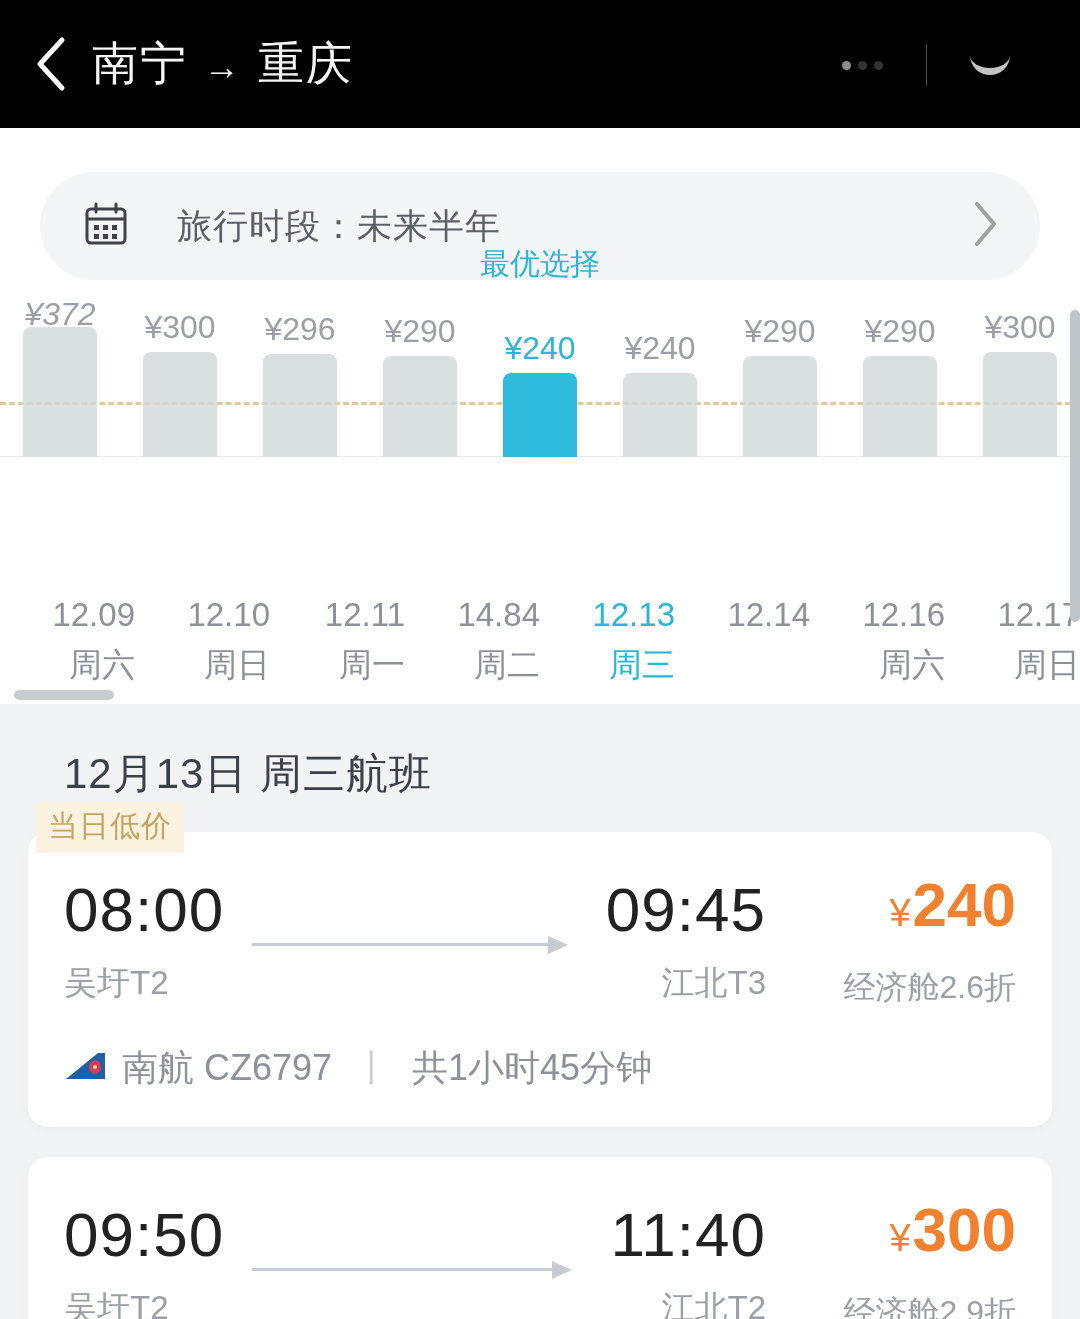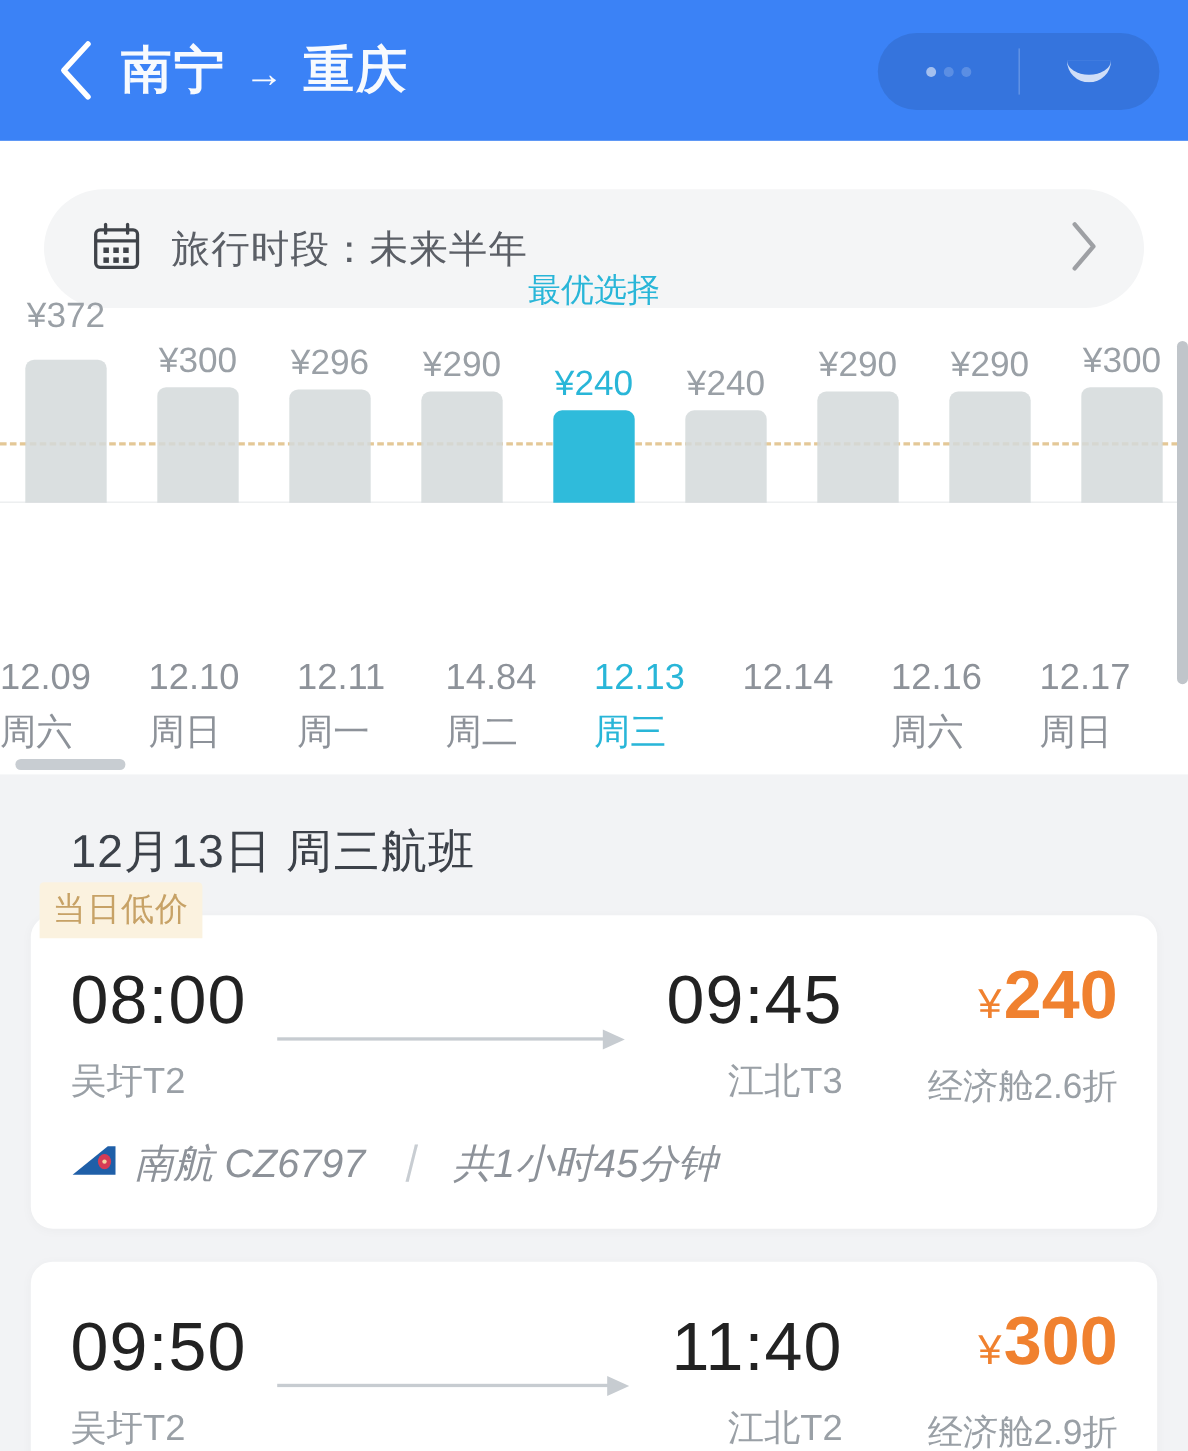--- a/index.html
+++ b/index.html
@@ -7,25 +7,24 @@
     width: 1080px; height: 1319px;
     font-family: "Liberation Sans", "DejaVu Sans", sans-serif;
     background: #f2f3f5;
     overflow: hidden;
   }
 
   
   .header {
     position: relative;
     height: 128px;
-    background: #3b82f6;
+    background: #000000;
     display: flex;
     align-items: center;
-    padding: 0 38px;
-    font-weight: bold;
+    padding: 0 20px;
   }
   .back-btn {
     width: 62px; height: 62px;
     display: flex; align-items: center; justify-content: center;
     flex: 0 0 auto;
   }
   .back-btn svg { display: block; }
   .route-title {
     font-size: 46px;
     color: #ffffff;
@@ -70,21 +69,21 @@
   .period-bar {
     height: 108px;
     background: #f4f5f6;
     border-radius: 54px;
     display: flex; align-items: center;
     padding: 0 40px 0 44px;
   }
   .cal-icon { flex: 0 0 auto; margin-right: 28px; }
   .period-label {
     font-size: 35px; color: #5b5f66; letter-spacing: 1px;
-    flex: 1 1 auto; white-space: nowrap;
+    flex: 1 1 auto; white-space: nowrap; margin-left: 21px;
   }
   .chev-right { flex: 0 0 auto; opacity: .5; }
 
   
   .chart-section {
     background: #ffffff;
     position: relative;
     padding-bottom: 14px;
   }
   .chart {
@@ -133,21 +132,21 @@
     width: 74px;
     background: #d3d9db;
     border-radius: 8px 8px 0 0;
     opacity: .85;
   }
   .bar-col.sel .bar-rect { background: #2fbbdb; opacity: 1; }
 
   .labels { display: flex; padding-top: 10px; }
   .label-col {
     flex: 1 1 0;
-    text-align: left;
+    text-align: right;
   }
   .label-date { font-size: 33px; color: #8d9299; line-height: 50px; }
   .label-week { font-size: 33px; color: #8d9299; line-height: 50px; }
   .label-col.sel .label-date, .label-col.sel .label-week { color: #29b6d8; }
 
   .hscroll {
     position: absolute;
     left: 14px; bottom: 4px;
     width: 100px; height: 10px;
     background: #c8cdd2; border-radius: 5px;
@@ -210,22 +209,21 @@
   .price-block { flex: 0 0 auto; text-align: right; min-width: 250px; padding-left: 18px; }
   .price {
     font-size: 62px; color: #f0812f; font-weight: bold;
     line-height: 78px; white-space: nowrap;
   }
   .price .yen { font-size: 38px; font-weight: normal; margin-right: 2px; }
   .discount { font-size: 32px; color: #9aa0a6; margin-top: 14px; }
 
   .card-foot {
     display: flex; align-items: center;
-    margin-top: 24px;
-    font-style: italic;
+    margin-top: 34px;
   }
   .airline-logo { flex: 0 0 auto; margin-right: 14px; display: block; }
   .airline-text { font-size: 36px; color: #8d9299; white-space: nowrap; }
   .sep { color: #c8cdd2; margin: 0 22px; }
 </style>
 </head>
 <body>
 
 <div class="header">
   <div class="back-btn">
@@ -275,21 +273,21 @@
     </span>
   </div>
 </div>
 
 <div class="chart-section">
   <div class="chart">
     <div class="dash-line"></div>
     <div class="baseline"></div>
     <div class="bars" id="bars">
         <div class="bar-col">
-          <div class="bar-price" style="bottom: 152px;">¥372</div>
+          <div class="bar-price" style="bottom: 124px; font-style: italic;">¥372</div>
           <div class="bar-rect" style="height: 130px;"></div>
         </div>
         <div class="bar-col">
           <div class="bar-price" style="bottom: 111px;">¥300</div>
           <div class="bar-rect" style="height: 105px;"></div>
         </div>
         <div class="bar-col">
           <div class="bar-price" style="bottom: 109px;">¥296</div>
           <div class="bar-rect" style="height: 103px;"></div>
         </div>

